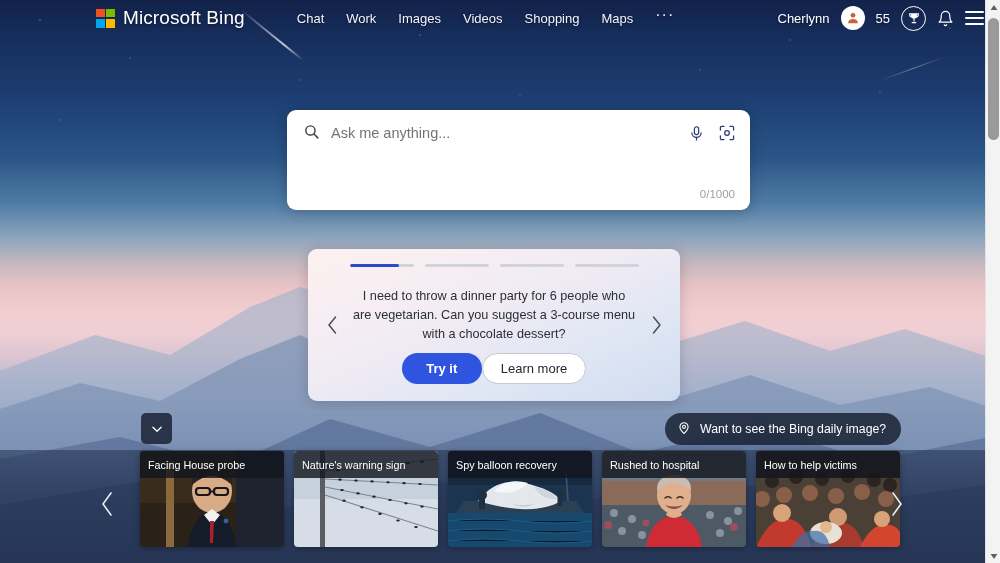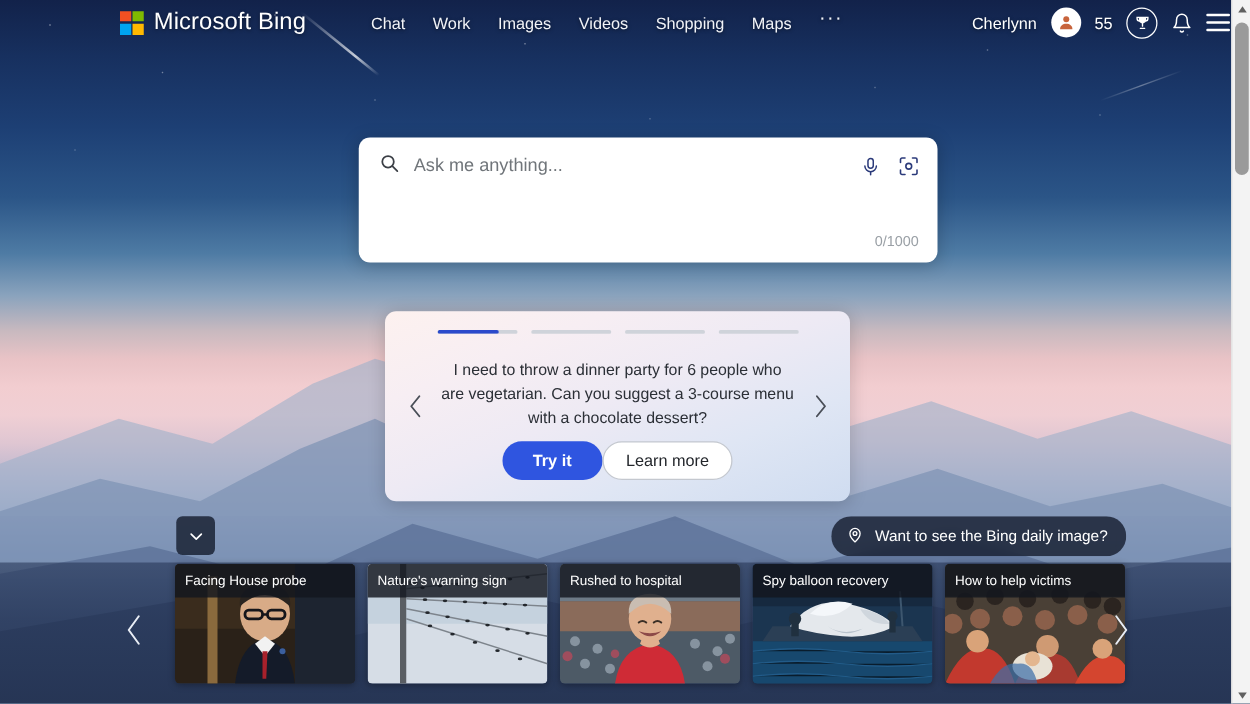--- a/index.html
+++ b/index.html
@@ -512,20 +512,44 @@
           <ellipse cx="86" cy="62.9" rx="1.8" ry="1.1"></ellipse>
             <ellipse cx="104" cy="69.5" rx="1.8" ry="1.1"></ellipse>
           <ellipse cx="122" cy="76.1" rx="1.8" ry="1.1"></ellipse>
         </g>
       </svg>
       <div class="news-title">Nature's warning sign</div>
     </div>
 
     <div class="news-card">
       <svg class="news-img" viewBox="0 0 144 96" preserveAspectRatio="none">
+        <rect width="144" height="96" fill="#1b3550"></rect>
+        <rect y="0" width="144" height="34" fill="#16293f"></rect>
+        <rect y="62" width="144" height="34" fill="#17486e"></rect>
+        <g stroke="#2a6a9c" stroke-width="1" opacity="0.6">
+          <path d="M0 70 q36 -4 72 0 t72 0"></path>
+          <path d="M0 80 q36 -4 72 0 t72 0"></path>
+          <path d="M0 90 q36 -4 72 0 t72 0"></path>
+        </g>
+        <path d="M8 62 L136 62 L128 50 L16 50 Z" fill="#2b3f55"></path>
+        <path d="M30 50 q18 -24 46 -18 q28 6 38 18 q-20 10 -42 8 q-24 -2 -42 -8z" fill="#e4e8ec"></path>
+        <path d="M46 40 q14 -14 34 -8 q-14 14 -34 8z" fill="#f4f7fa"></path>
+        <path d="M86 36 q16 2 24 12 q-16 2 -24 -12z" fill="#cfd6dd"></path>
+        <path d="M60 50 q12 8 28 2 q-14 8 -28 -2z" fill="#b9c3cc"></path>
+        <circle cx="34" cy="44" r="5" fill="#20303f"></circle>
+        <rect x="31" y="46" width="6" height="12" fill="#20303f"></rect>
+        <circle cx="112" cy="42" r="4" fill="#20303f"></circle>
+        <rect x="109.5" y="44" width="5" height="11" fill="#20303f"></rect>
+        <path d="M118 22 L120 50" stroke="#3d566e" stroke-width="1.6"></path>
+      </svg>
+      <div class="news-title">Spy balloon recovery</div>
+    </div>
+
+    <div class="news-card">
+      <svg class="news-img" viewBox="0 0 144 96" preserveAspectRatio="none">
         <rect width="144" height="96" fill="#4d5a66"></rect>
         <rect y="0" width="144" height="30" fill="#6d7a86"></rect>
         <rect y="30" width="144" height="24" fill="#8a6b5a"></rect>
         <g fill="#9aa6b2" opacity="0.75">
           <circle cx="12" cy="62" r="4"></circle>
             <circle cx="30" cy="68" r="4"></circle>
             <circle cx="108" cy="64" r="4"></circle>
           <circle cx="126" cy="70" r="4"></circle>
             <circle cx="20" cy="80" r="4"></circle>
             <circle cx="118" cy="82" r="4"></circle>
@@ -539,44 +563,20 @@
         </g>
         <ellipse cx="72" cy="44" rx="17" ry="19" fill="#e0b08e"></ellipse>
         <path d="M55 40 q17 -16 34 0 q1 -15 -17 -16 q-18 1 -17 16z" fill="#c9bdb2"></path>
         <path d="M63 47 q3 -2.5 6 0" stroke="#3b2f26" stroke-width="1.6" fill="none" stroke-linecap="round"></path>
         <path d="M75 47 q3 -2.5 6 0" stroke="#3b2f26" stroke-width="1.6" fill="none" stroke-linecap="round"></path>
         <path d="M63 54 q9 8 18 0 q-9 3 -18 0z" fill="#8c4a48"></path>
         <path d="M44 96 q4 -28 28 -32 q24 4 28 32z" fill="#cf2b36"></path>
         <path d="M64 64 q8 6 16 0 l-2 -5 q-6 4 -12 0z" fill="#e0b08e"></path>
       </svg>
       <div class="news-title">Rushed to hospital</div>
-    </div>
-
-    <div class="news-card">
-      <svg class="news-img" viewBox="0 0 144 96" preserveAspectRatio="none">
-        <rect width="144" height="96" fill="#1b3550"></rect>
-        <rect y="0" width="144" height="34" fill="#16293f"></rect>
-        <rect y="62" width="144" height="34" fill="#17486e"></rect>
-        <g stroke="#2a6a9c" stroke-width="1" opacity="0.6">
-          <path d="M0 70 q36 -4 72 0 t72 0"></path>
-          <path d="M0 80 q36 -4 72 0 t72 0"></path>
-          <path d="M0 90 q36 -4 72 0 t72 0"></path>
-        </g>
-        <path d="M8 62 L136 62 L128 50 L16 50 Z" fill="#2b3f55"></path>
-        <path d="M30 50 q18 -24 46 -18 q28 6 38 18 q-20 10 -42 8 q-24 -2 -42 -8z" fill="#e4e8ec"></path>
-        <path d="M46 40 q14 -14 34 -8 q-14 14 -34 8z" fill="#f4f7fa"></path>
-        <path d="M86 36 q16 2 24 12 q-16 2 -24 -12z" fill="#cfd6dd"></path>
-        <path d="M60 50 q12 8 28 2 q-14 8 -28 -2z" fill="#b9c3cc"></path>
-        <circle cx="34" cy="44" r="5" fill="#20303f"></circle>
-        <rect x="31" y="46" width="6" height="12" fill="#20303f"></rect>
-        <circle cx="112" cy="42" r="4" fill="#20303f"></circle>
-        <rect x="109.5" y="44" width="5" height="11" fill="#20303f"></rect>
-        <path d="M118 22 L120 50" stroke="#3d566e" stroke-width="1.6"></path>
-      </svg>
-      <div class="news-title">Spy balloon recovery</div>
     </div>
 
     <div class="news-card">
       <svg class="news-img" viewBox="0 0 144 96" preserveAspectRatio="none">
         <rect width="144" height="96" fill="#4a4036"></rect>
         <rect y="0" width="144" height="26" fill="#3a332b"></rect>
         <g fill="#2b2420">
           <circle cx="16" cy="30" r="7"></circle>
             <circle cx="40" cy="26" r="7"></circle>
             <circle cx="66" cy="28" r="7"></circle>

